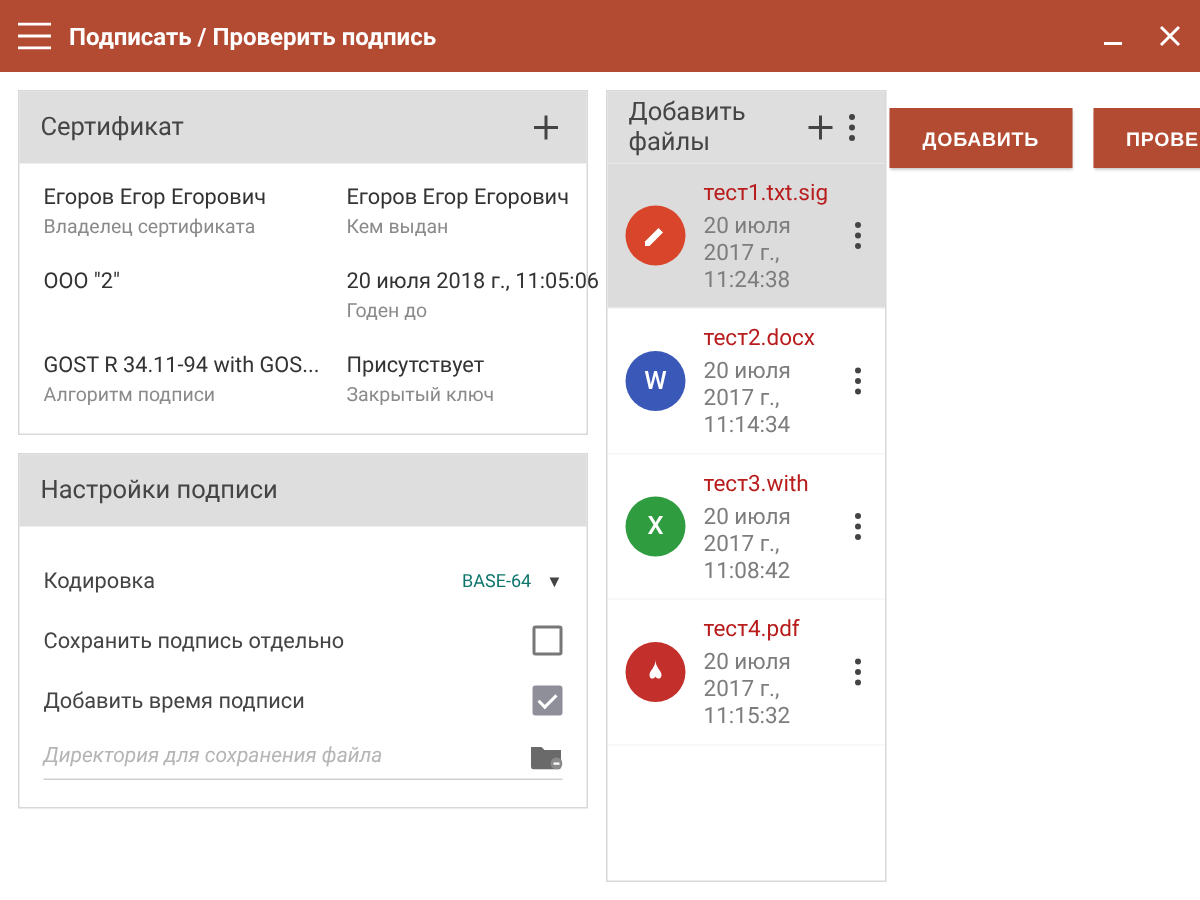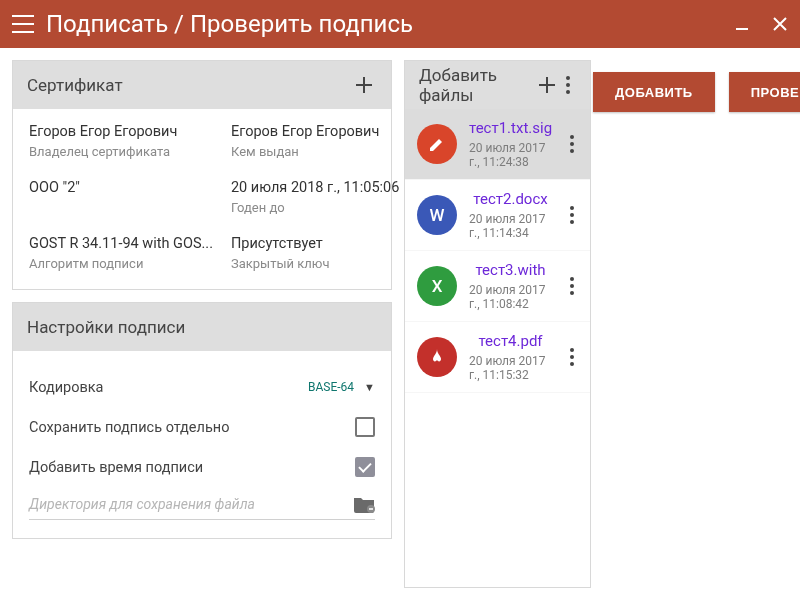--- a/index.html
+++ b/index.html
@@ -16,21 +16,21 @@
   }
   .titlebar {
     background: #b34a32;
     color: #fff;
     height: 48px;
     display: flex;
     align-items: center;
     padding: 0 12px;
   }
   .titlebar .hamburger { margin-right: 12px; cursor: pointer; }
-  .titlebar .title { font-size: 24px; font-weight: 400; flex: 1; }
+  .titlebar .title { font-size: 16px; font-weight: 700; flex: 1; }
   .titlebar .win-controls { display: flex; gap: 22px; align-items: center; }
   .titlebar .win-controls span { cursor: pointer; display:flex; align-items:center; }
   .content {
     flex: 1;
     display: flex;
     gap: 12px;
     padding: 12px;
     background: #fff;
   }
   .col-left { width: 380px; display: flex; flex-direction: column; gap: 12px; }
@@ -71,22 +71,22 @@
     display: flex; align-items: center; padding: 10px 10px 10px 12px; gap: 12px;
     border-bottom: 1px solid #f6f6f6;
   }
   .file-row.selected { background: #dcdcdc; }
   .file-icon {
     width: 40px; height: 40px; border-radius: 50%;
     display: flex; align-items: center; justify-content: center;
     color: #fff; font-weight: 500; font-size: 17px; flex-shrink:0;
   }
   .file-meta { flex: 1; min-width:0; }
-  .file-name { font-size: 15px; color: #6d28d9; margin-bottom: 4px; text-align: center; }
-  .file-date { font-size: 12px; color: #7d7d7d; }
+  .file-name { font-size: 15px; color: #b91c1c; margin-bottom: 4px; }
+  .file-date { font-size: 15px; color: #7d7d7d; }
   .dots { cursor:pointer; padding:6px 6px; }
   .dot3 { display:flex; flex-direction:column; gap:3px; }
   .dot3 span { width:4px; height:4px; background:#444; border-radius:50%; }
   .footer {
     display:flex; gap:14px; justify-content:flex-end; padding: 12px 2px 2px;
   }
   .btn {
     background:#b34a32; color:#fff; border:none; height:40px; padding:0 22px;
     font-size:13px; font-weight:600; letter-spacing:0.5px; cursor:pointer;
     box-shadow: 0 1px 2px rgba(0,0,0,0.25);

